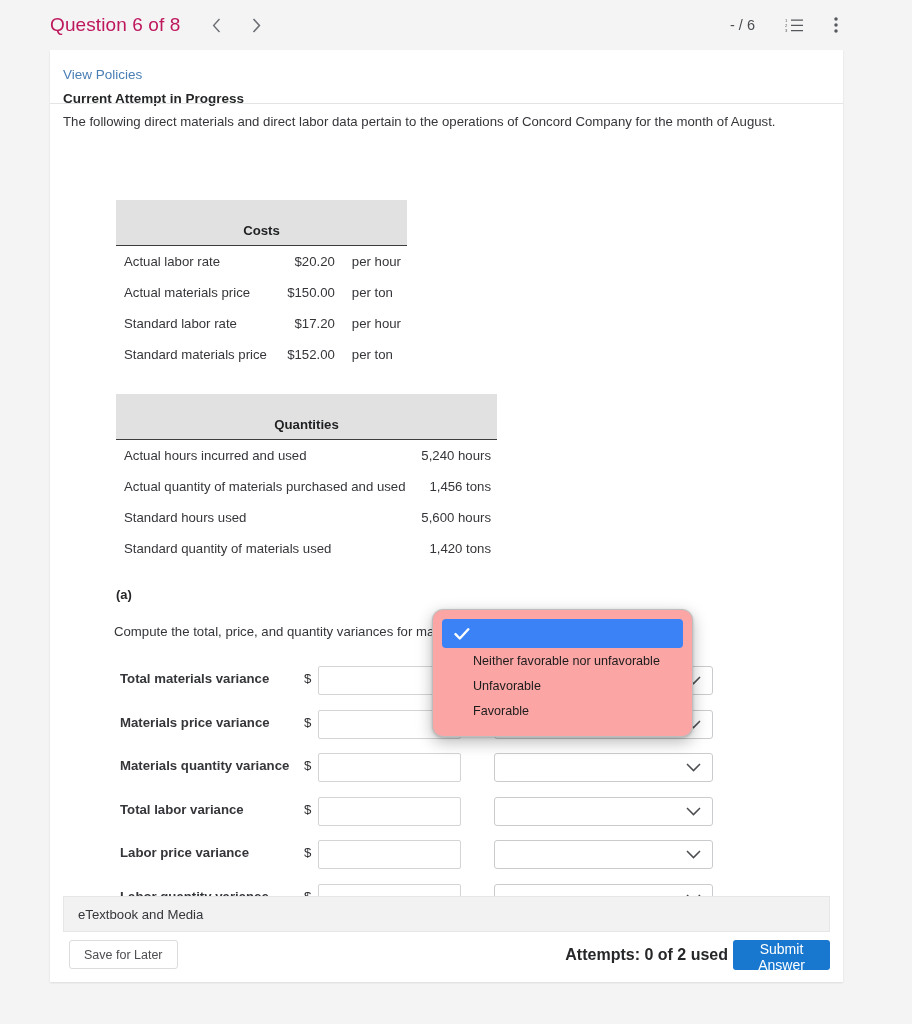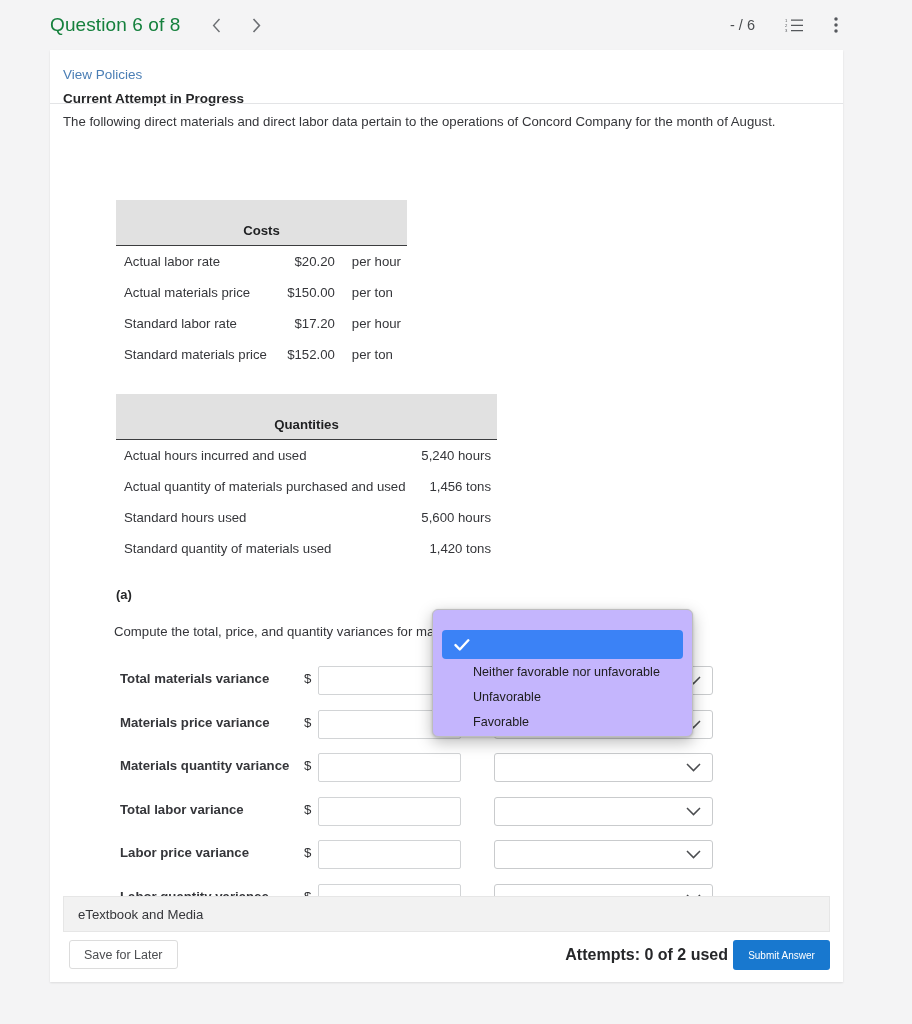--- a/index.html
+++ b/index.html
@@ -12,21 +12,21 @@
   }
   #root { position: relative; width: 912px; height: 1024px; overflow: hidden; }
 
   
   .q-header {
     position: absolute; left: 0; top: 0; width: 912px; height: 50px;
     background: #f4f4f5;
     display: flex; align-items: center;
   }
   .q-title {
-    margin-left: 50px; font-size: 19px; color: #15803d; letter-spacing: .1px;
+    margin-left: 50px; font-size: 19px; color: #be185d; letter-spacing: .1px;
   }
   .nav-arrows { display: flex; align-items: center; margin-left: 28px; gap: 24px; }
   .nav-arrow {
     width: 16px; height: 22px; display: flex; align-items: center; justify-content: center;
     color: #6c6f73; cursor: pointer; background: none; border: none; padding: 0;
   }
   .nav-arrow svg { display: block; }
   .header-right {
     margin-left: auto; margin-right: 74px; display: flex; align-items: center; gap: 30px;
   }
@@ -116,25 +116,25 @@
     border: 1px solid #c9cbcd; border-radius: 3px;
     background: #fff;
     display: flex; align-items: center; justify-content: flex-end;
     padding-right: 11px; cursor: pointer;
   }
   .frow .sel svg { display: block; color: #4b4d50; }
 
   
   .dropdown-popup {
     position: absolute; left: 432px; top: 609px; width: 261px; height: 128px;
-    background: #c4b5fd;
+    background: #fca5a5;
     border: 0.5px solid #bdbdbd;
-    border-radius: 6px;
+    border-radius: 11px;
     box-shadow: 0 5px 16px rgba(0,0,0,.28), 0 1px 3px rgba(0,0,0,.18);
-    padding: 20px 0 8px 0;
+    padding: 9px 0 8px 0;
     z-index: 40;
   }
   .dd-item {
     position: relative; height: 25px;
     display: flex; align-items: center;
     font-size: 12.6px; color: #1c1c1c;
     padding-left: 40px; cursor: pointer;
   }
   .dd-item.selected {
     margin: 0 9px; border-radius: 4px; background: #3b82f6; color: #fff;
@@ -162,21 +162,21 @@
     cursor: pointer;
   }
   .attempts {
     position: absolute; right: 115px; top: 896px;
     font-size: 16px; font-weight: bold; color: #262729; white-space: nowrap;
   }
   .btn-submit {
     position: absolute; left: 683px; top: 890px;
     width: 97px; height: 30px;
     background: #1878cf; border: none; border-radius: 3px;
-    color: #fff; font-family: "Liberation Sans", sans-serif; font-size: 10px;
+    color: #fff; font-family: "Liberation Sans", sans-serif; font-size: 14px;
     cursor: pointer;
   }
 </style>
 </head>
 <body>
 
 <div id="root">
 
   <div class="q-header">
     <div class="q-title">Question 6 of 8</div>

